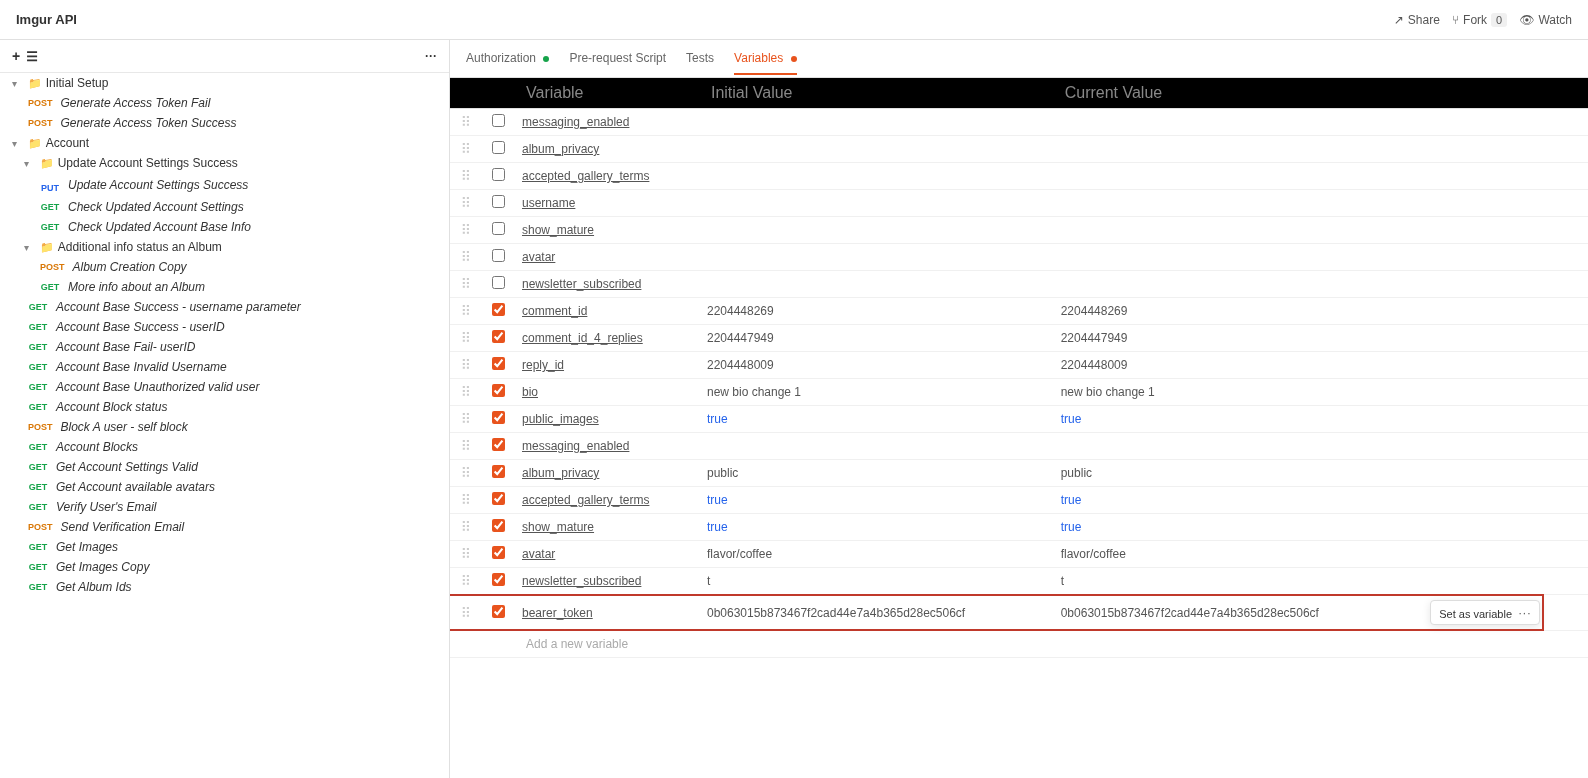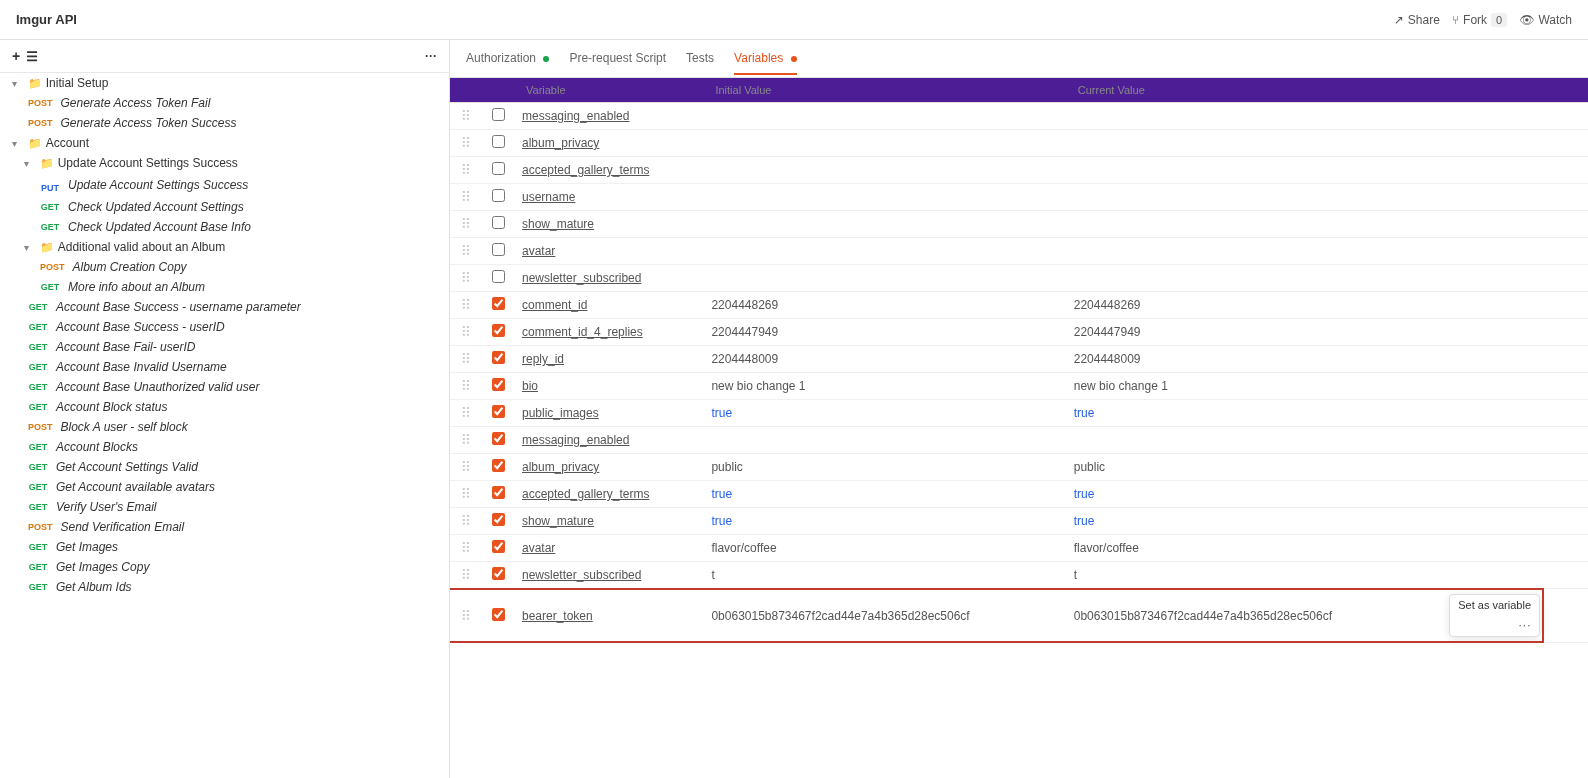--- a/index.html
+++ b/index.html
@@ -54,39 +54,39 @@
 
     .info-bar {
       padding: 8px 16px; font-size: 12px; color: #555; border-bottom: 1px solid #f0f0f0;
     }
     .info-bar a { color: #2563eb; text-decoration: none; }
 
     
     .variables-table { flex: 1; overflow-y: auto; }
     table { width: 100%; border-collapse: collapse; }
     thead th {
-      text-align: left; padding: 6px 12px; font-size: 11px; color: #888;
-      border-bottom: 1px solid #e0e0e0; font-weight: 500; background: #4c1d95;
+      text-align: left; padding: 6px 12px; font-size: 16px; color: #888;
+      border-bottom: 1px solid #e0e0e0; font-weight: 500; background: #000000;
     }
     tbody tr { border-bottom: 1px solid #f0f0f0; }
     tbody td { padding: 5px 8px; font-size: 12px; vertical-align: middle; }
     .cb-cell { width: 32px; text-align: center; }
     .var-checkbox { width: 13px; height: 13px; cursor: pointer; accent-color: #e8531d; }
     .var-name { color: #555; font-size: 12px; text-decoration: underline; }
     .var-value { color: #555; font-size: 12px; }
     .var-value.blue { color: #2563eb; }
     .actions-col { width: 40px; }
 
     
     .bearer-row { position: relative; }
     .bearer-row td { border: none; }
     .set-as-var-popup {
       display: flex; align-items: flex-end; gap: 6px;
       background: #fff; border: 1px solid #ddd; border-radius: 4px;
-      padding: 4px 8px; font-size: 11px; box-shadow: 0 2px 8px rgba(0,0,0,0.1); flex-direction: column;
+      padding: 4px 8px; font-size: 11px; box-shadow: 0 2px 8px rgba(0,0,0,0.1);
     }
     .set-as-var-btn {
       background: none; border: none; cursor: pointer; font-size: 11px; color: #333; padding: 0;
     }
     .three-dots { color: #666; font-size: 13px; cursor: pointer; }
 
     .add-var-row td { color: #aaa; font-size: 12px; padding: 6px 12px; }
     .drag-handle { color: #ccc; font-size: 14px; cursor: grab; width: 16px; }
 
     
@@ -159,21 +159,21 @@
       <span class="method-badge method-get">GET</span>
       <span class="tree-label">Check Updated Account Settings</span>
     </div>
         <div class="tree-item tree-indent-3">
       <span class="method-badge method-get">GET</span>
       <span class="tree-label">Check Updated Account Base Info</span>
     </div>
         <div class="tree-item tree-indent-2">
       <span class="chevron">▾</span>
       <span class="folder-icon">📁</span>
-      <span class="tree-section-label">Additional valid about an Album</span>
+      <span class="tree-section-label">Additional info status an Album</span>
     </div>
         <div class="tree-item tree-indent-3">
       <span class="method-badge method-post">POST</span>
       <span class="tree-label">Album Creation Copy</span>
     </div>
         <div class="tree-item tree-indent-3">
       <span class="method-badge method-get">GET</span>
       <span class="tree-label">More info about an Album</span>
     </div>
         <div class="tree-item tree-indent-2">
@@ -578,18 +578,24 @@
         <div style="position:absolute;inset:-6px -4px -6px -800px;border:2px solid #c0392b;pointer-events:none;z-index:10;"></div>
         <span style="flex:1;font-size:12px;color:#555;">0b063015b873467f2cad44e7a4b365d28ec506cf</span>
         <div class="set-as-var-popup">
           <button class="set-as-var-btn">Set as variable</button>
           <span class="three-dots">···</span>
         </div>
       </div>
     </td>
     <td class="actions-col"></td>
   </tr>
+            <tr class="add-var-row">
+  <td></td>
+              <td></td>
+  <td colspan="3">Add a new variable</td>
+  <td></td>
+</tr>
           </tbody>
       </table>
     </div>
 
   </div>
 </div>
 
 </body></html>

